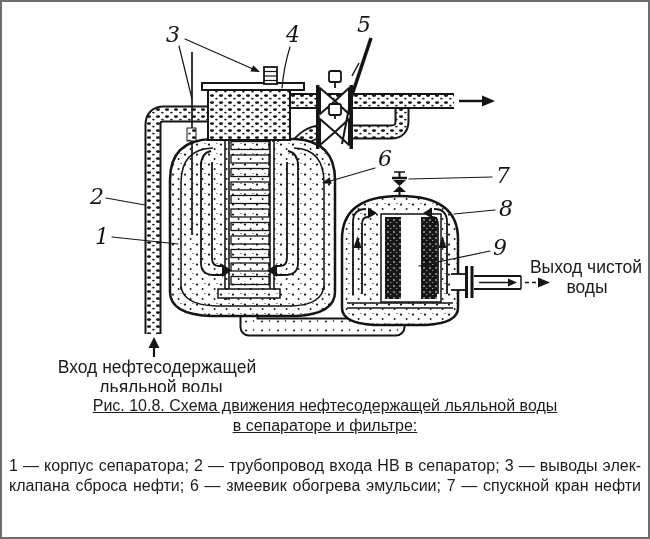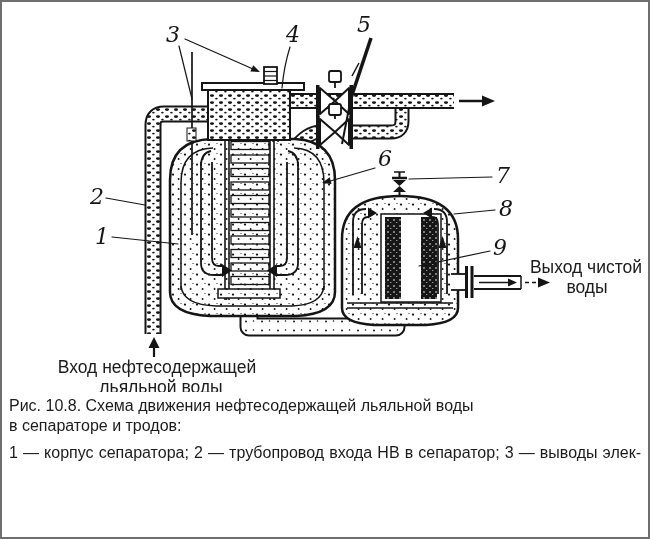--- a/index.html
+++ b/index.html
@@ -6,22 +6,22 @@
   #page{
     width:650px;height:539px;box-sizing:border-box;background:#ffffff;
     border:2px solid #6e6e6e;position:relative;overflow:hidden;
     font-family:"Liberation Sans",sans-serif;color:#1b1b1b;
   }
   #diagram{display:block;}
   .annot{font-family:"Liberation Sans",sans-serif;font-size:17.5px;fill:#1b1b1b;}
   .digit{font-family:"DejaVu Serif",serif;font-style:italic;font-size:22px;fill:#151515;}
   .ink{stroke:#151515;fill:none;}
   #caption{padding:4px 7px 0 7px;}
-  .cap-title{font-size:16px;line-height:20px;}
-  .legend{margin-top:7px;}
+  .cap-title{text-align:center;font-size:16px;line-height:20px;text-decoration:underline;}
+  .legend{margin-top:20px;}
   .legend-line{font-size:16px;line-height:20.4px;text-align:justify;text-align-last:justify;white-space:nowrap;}
   .legend-line.last{text-align-last:left;}
 </style>
 </head>
 <body>
 
 <div id="page">
 
 <svg id="diagram" width="650" height="390" viewBox="0 0 650 390" xmlns="http://www.w3.org/2000/svg">
   <defs>
@@ -234,19 +234,20 @@
     <text class="annot" x="159" y="391" text-anchor="middle">льяльной воды</text>
   </g>
   <g>
     <text class="annot" x="584" y="271" text-anchor="middle">Выход чистой</text>
     <text class="annot" x="585" y="291" text-anchor="middle">воды</text>
   </g>
 </svg>
 
 <div id="caption">
   <div class="cap-title">Рис. 10.8. Схема движения нефтесодержащей льяльной воды</div>
-  <div class="cap-title">в сепараторе и тродов:</div>
+  <div class="cap-title">в сепараторе и фильтре:</div>
   <div class="legend">
     <div class="legend-line">1 — корпус сепаратора; 2 — трубопровод входа НВ в сепаратор; 3 — выводы элек-</div>
+    <div class="legend-line">клапана сброса нефти; 6 — змеевик обогрева эмульсии; 7 — спускной кран нефти</div>
   </div>
 </div>
 
 </div>
 
 </body></html>

